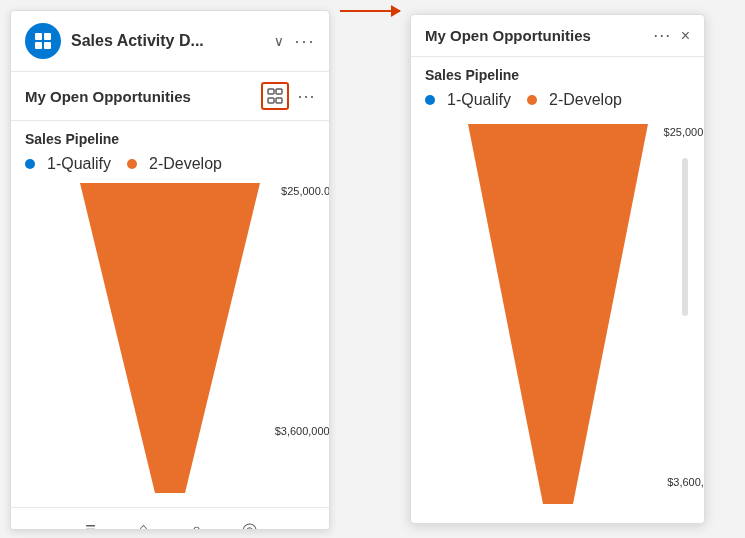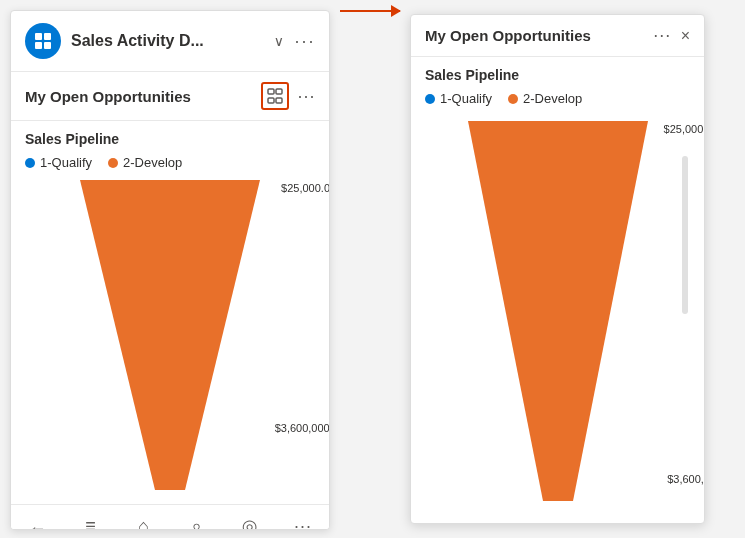--- a/index.html
+++ b/index.html
@@ -142,22 +142,22 @@
     .legend {
       display: flex;
       gap: 16px;
       margin-bottom: 10px;
       align-items: center;
     }
 
     .legend-item {
       display: flex;
       align-items: center;
-      gap: 5px;
-      font-size: 13px;
+      gap: 12px;
+      font-size: 16px;
       color: #323130;
     }
 
     .legend-dot {
       width: 10px;
       height: 10px;
       border-radius: 50%;
     }
 
     .dot-blue { background: #0078d4; }

